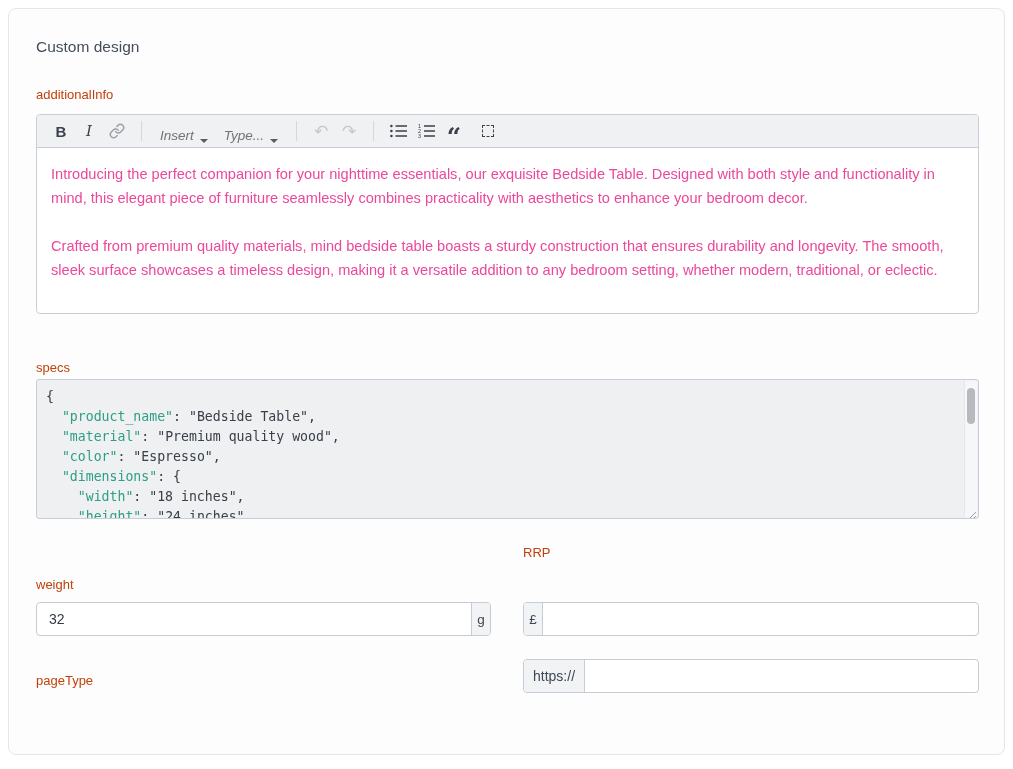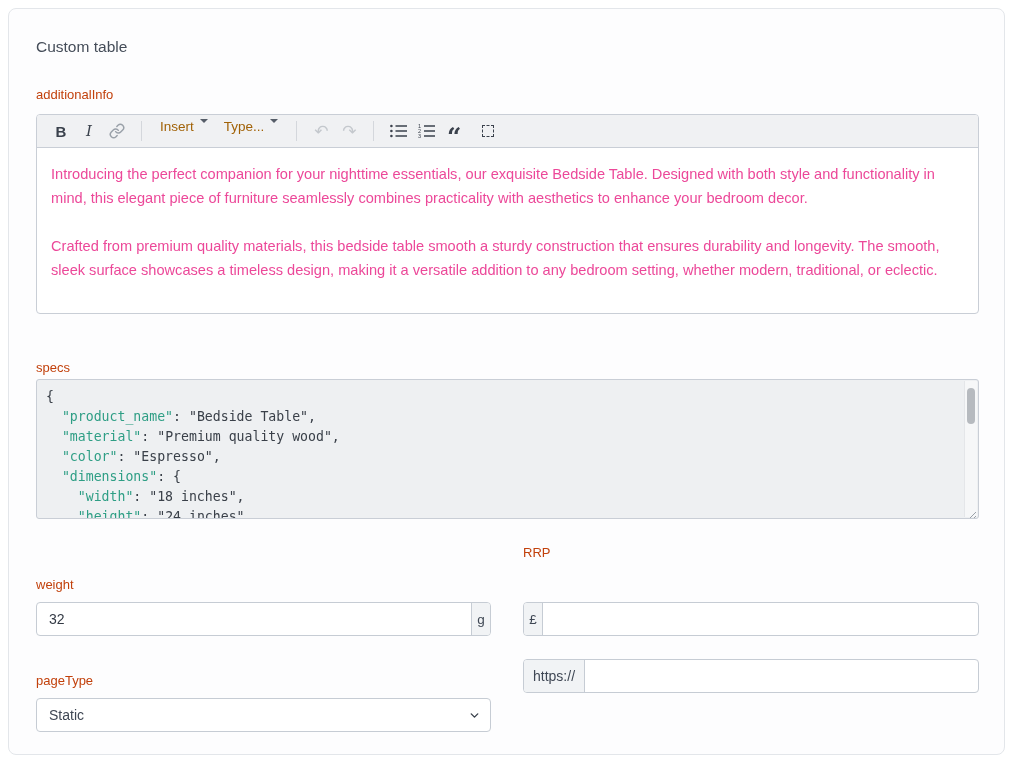--- a/index.html
+++ b/index.html
@@ -43,23 +43,23 @@
     min-width: 24px; height: 24px;
     display: flex; align-items: center; justify-content: center;
     color: #3a414c; font-size: 14px;
     border-radius: 3px; cursor: pointer;
     padding: 0 3px;
   }
   .tb-bold { font-weight: bold; font-size: 15px; }
   .tb-italic { font-family: "DejaVu Serif", serif; font-style: italic; font-size: 15px; }
   .tb-divider { width: 1px; height: 20px; background: #d4d7dc; margin: 0 8px; }
   .tb-dropdown {
-    display: flex; align-items: flex-start; gap: 6px;
-    font-size: 13.5px; color: #a16207;
-    padding: 0 6px; height: 24px; cursor: pointer;
+    display: flex; align-items: flex-end; gap: 6px;
+    font-size: 13.5px; color: #737373;
+    padding: 0 6px; height: 24px; cursor: pointer; font-style: italic;
   }
   .caret-down {
     width: 0; height: 0;
     border-left: 4px solid transparent;
     border-right: 4px solid transparent;
     border-top: 4.5px solid #565d68;
   }
   .tb-disabled { color: #c4c8cd; }
   .tb-glyph { font-family: "DejaVu Sans", sans-serif; font-size: 17px; line-height: 1; }
   .tb-quote { font-family: "DejaVu Serif", serif; font-weight: bold; font-size: 25px; line-height: 0.4; padding-top: 11px; }
@@ -133,21 +133,21 @@
     pointer-events: none;
   }
   .tok-key { }
   .tok-plain { }
 </style>
 </head>
 <body>
 
 <div class="card">
 
-  <div class="card-title">Custom table</div>
+  <div class="card-title">Custom design</div>
 
   <div class="field-label" style="left:27px; top:78px;">additionalInfo</div>
 
   <div class="rte">
     <div class="rte-toolbar">
       <div class="tb-btn tb-bold">B</div>
       <div class="tb-btn tb-italic">I</div>
       <div class="tb-btn">
         <span style="display:flex;">
           <svg width="16" height="16" viewBox="0 0 24 24" fill="none" stroke="#9aa1a9" stroke-width="2.2" stroke-linecap="round" stroke-linejoin="round">
@@ -199,21 +199,21 @@
           </svg>
         </span>
       </div>
       <div class="tb-btn tb-quote">“</div>
       <div class="tb-btn" style="margin-left:6px;">
         <span class="dashed-square"></span>
       </div>
     </div>
     <div class="rte-content">
         <p>Introducing the perfect companion for your nighttime essentials, our exquisite Bedside Table. Designed with both style and functionality in mind, this elegant piece of furniture seamlessly combines practicality with aesthetics to enhance your bedroom decor.</p>
-        <p>Crafted from premium quality materials, this bedside table smooth a sturdy construction that ensures durability and longevity. The smooth, sleek surface showcases a timeless design, making it a versatile addition to any bedroom setting, whether modern, traditional, or eclectic.</p>
+        <p>Crafted from premium quality materials, mind bedside table boasts a sturdy construction that ensures durability and longevity. The smooth, sleek surface showcases a timeless design, making it a versatile addition to any bedroom setting, whether modern, traditional, or eclectic.</p>
       </div>
   </div>
 
   <div class="field-label" style="left:27px; top:351px;">specs</div>
 
   <div class="code-box">
     <div class="code-inner"><div class="code-line"><span class="tok-plain">{</span></div><div class="code-line"><span class="tok-plain">  </span><span class="tok-key" style="color: rgb(46, 158, 133);">"product_name"</span><span class="tok-plain">: </span><span class="tok-plain">"Bedside Table"</span><span class="tok-plain">,</span></div><div class="code-line"><span class="tok-plain">  </span><span class="tok-key" style="color: rgb(46, 158, 133);">"material"</span><span class="tok-plain">: </span><span class="tok-plain">"Premium quality wood"</span><span class="tok-plain">,</span></div><div class="code-line"><span class="tok-plain">  </span><span class="tok-key" style="color: rgb(46, 158, 133);">"color"</span><span class="tok-plain">: </span><span class="tok-plain">"Espresso"</span><span class="tok-plain">,</span></div><div class="code-line"><span class="tok-plain">  </span><span class="tok-key" style="color: rgb(46, 158, 133);">"dimensions"</span><span class="tok-plain">: {</span></div><div class="code-line"><span class="tok-plain">    </span><span class="tok-key" style="color: rgb(46, 158, 133);">"width"</span><span class="tok-plain">: </span><span class="tok-plain">"18 inches"</span><span class="tok-plain">,</span></div><div class="code-line"><span class="tok-plain">    </span><span class="tok-key" style="color: rgb(46, 158, 133);">"height"</span><span class="tok-plain">: </span><span class="tok-plain">"24 inches"</span></div></div>
     <div class="code-scrollbar">
       <div class="code-thumb"></div>
     </div>
@@ -230,29 +230,19 @@
     <input type="text" value="32" style="">
     <div class="addon addon-right">g</div>
   </div>
 
   <div class="field-label" style="left:514px; top:536px;">RRP</div>
   <div class="input-group" style="left:514px; top:593px; width:456px;">
     <div class="addon addon-left">£</div>
   </div>
 
   <div class="field-label" style="left:27px; top:664px;">pageType</div>
-  <div class="select-wrap" style="left:27px; top:689px;">
-    <select>
-      <option>Static</option>
-    </select>
-    <span class="select-chevron">
-      <svg width="13" height="13" viewBox="0 0 24 24" fill="none" stroke="#3a414c" stroke-width="2.6" stroke-linecap="round" stroke-linejoin="round">
-        <polyline points="6 9 12 15 18 9"></polyline>
-      </svg>
-    </span>
-  </div>
 
   <div class="field-label" style="left:514px; top:664px;">link</div>
   <div class="input-group" style="left:514px; top:650px; width:456px;">
     <div class="addon addon-left addon-url">https://</div>
   </div>
 
 </div>
 
 </body></html>

